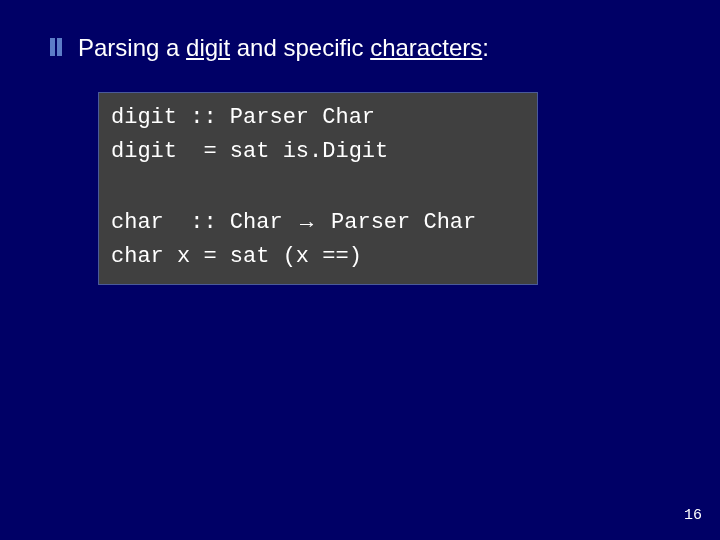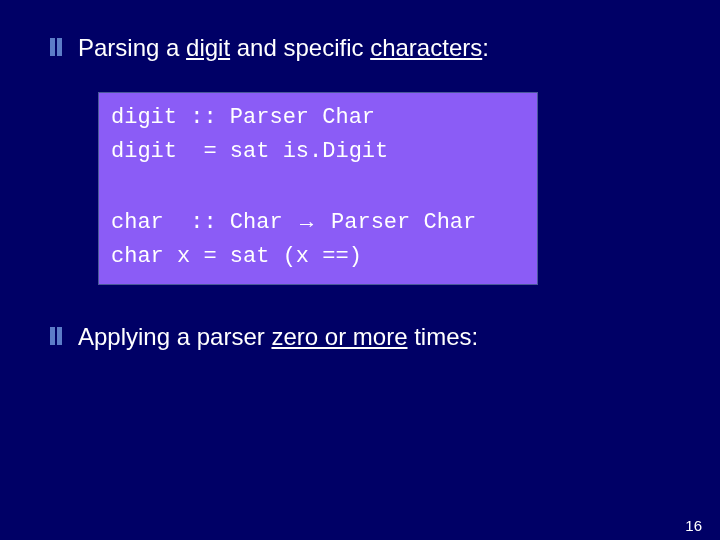--- a/index.html
+++ b/index.html
@@ -38,41 +38,42 @@
     font-size: 24px;
     line-height: 1.35;
     color: #ffffff;
   }
   .u {
     text-decoration: underline;
   }
   .code-block {
     margin-left: 48px;
     margin-bottom: 36px;
-    background: #8b5cf6;
+    background: #404040;
     border: 1px solid #4a5a9a;
     padding: 8px 12px 10px 12px;
     display: inline-block;
     font-family: "Courier New", Courier, monospace;
     font-size: 22px;
     line-height: 1.55;
     color: #ffffff;
     white-space: pre;
     min-width: 440px;
     box-sizing: border-box;
   }
   .arrow {
     font-family: Arial, Helvetica, sans-serif;
   }
   .page-num {
     position: absolute;
     right: 16px;
-    bottom: 6px;
+    bottom: 16px;
     font-size: 15px;
     color: #ffffff;
+    font-family: Liberation Mono, monospace;
   }
 </style>
 </head>
 <body>
 
 <div class="slide">
 
   
   <div class="bullet-row">
     <span class="bullet-icon">
@@ -87,29 +88,18 @@
   </div>
 
   
   <div class="code-block"><span>digit :: Parser Char</span>
 <span>digit  = sat is.Digit</span>
 <span> </span>
 <span>char  :: Char </span><span class="arrow">→</span><span> Parser Char</span>
 <span>char x = sat (x ==)</span></div>
 
   
-  <div class="bullet-row">
-    <span class="bullet-icon">
-      <svg width="14" height="18" viewBox="0 0 14 18">
-        <rect x="0" y="0" width="5" height="18" fill="#5c7cc8"></rect>
-        <rect x="7" y="0" width="5" height="18" fill="#5c7cc8"></rect>
-      </svg>
-    </span>
-    <span class="bullet-text">
-      <span>Applying a parser </span><span class="u">zero or more</span><span> times:</span>
-    </span>
-  </div>
 
   
 
   <div class="page-num">16</div>
 
 </div>
 
 </body></html>

